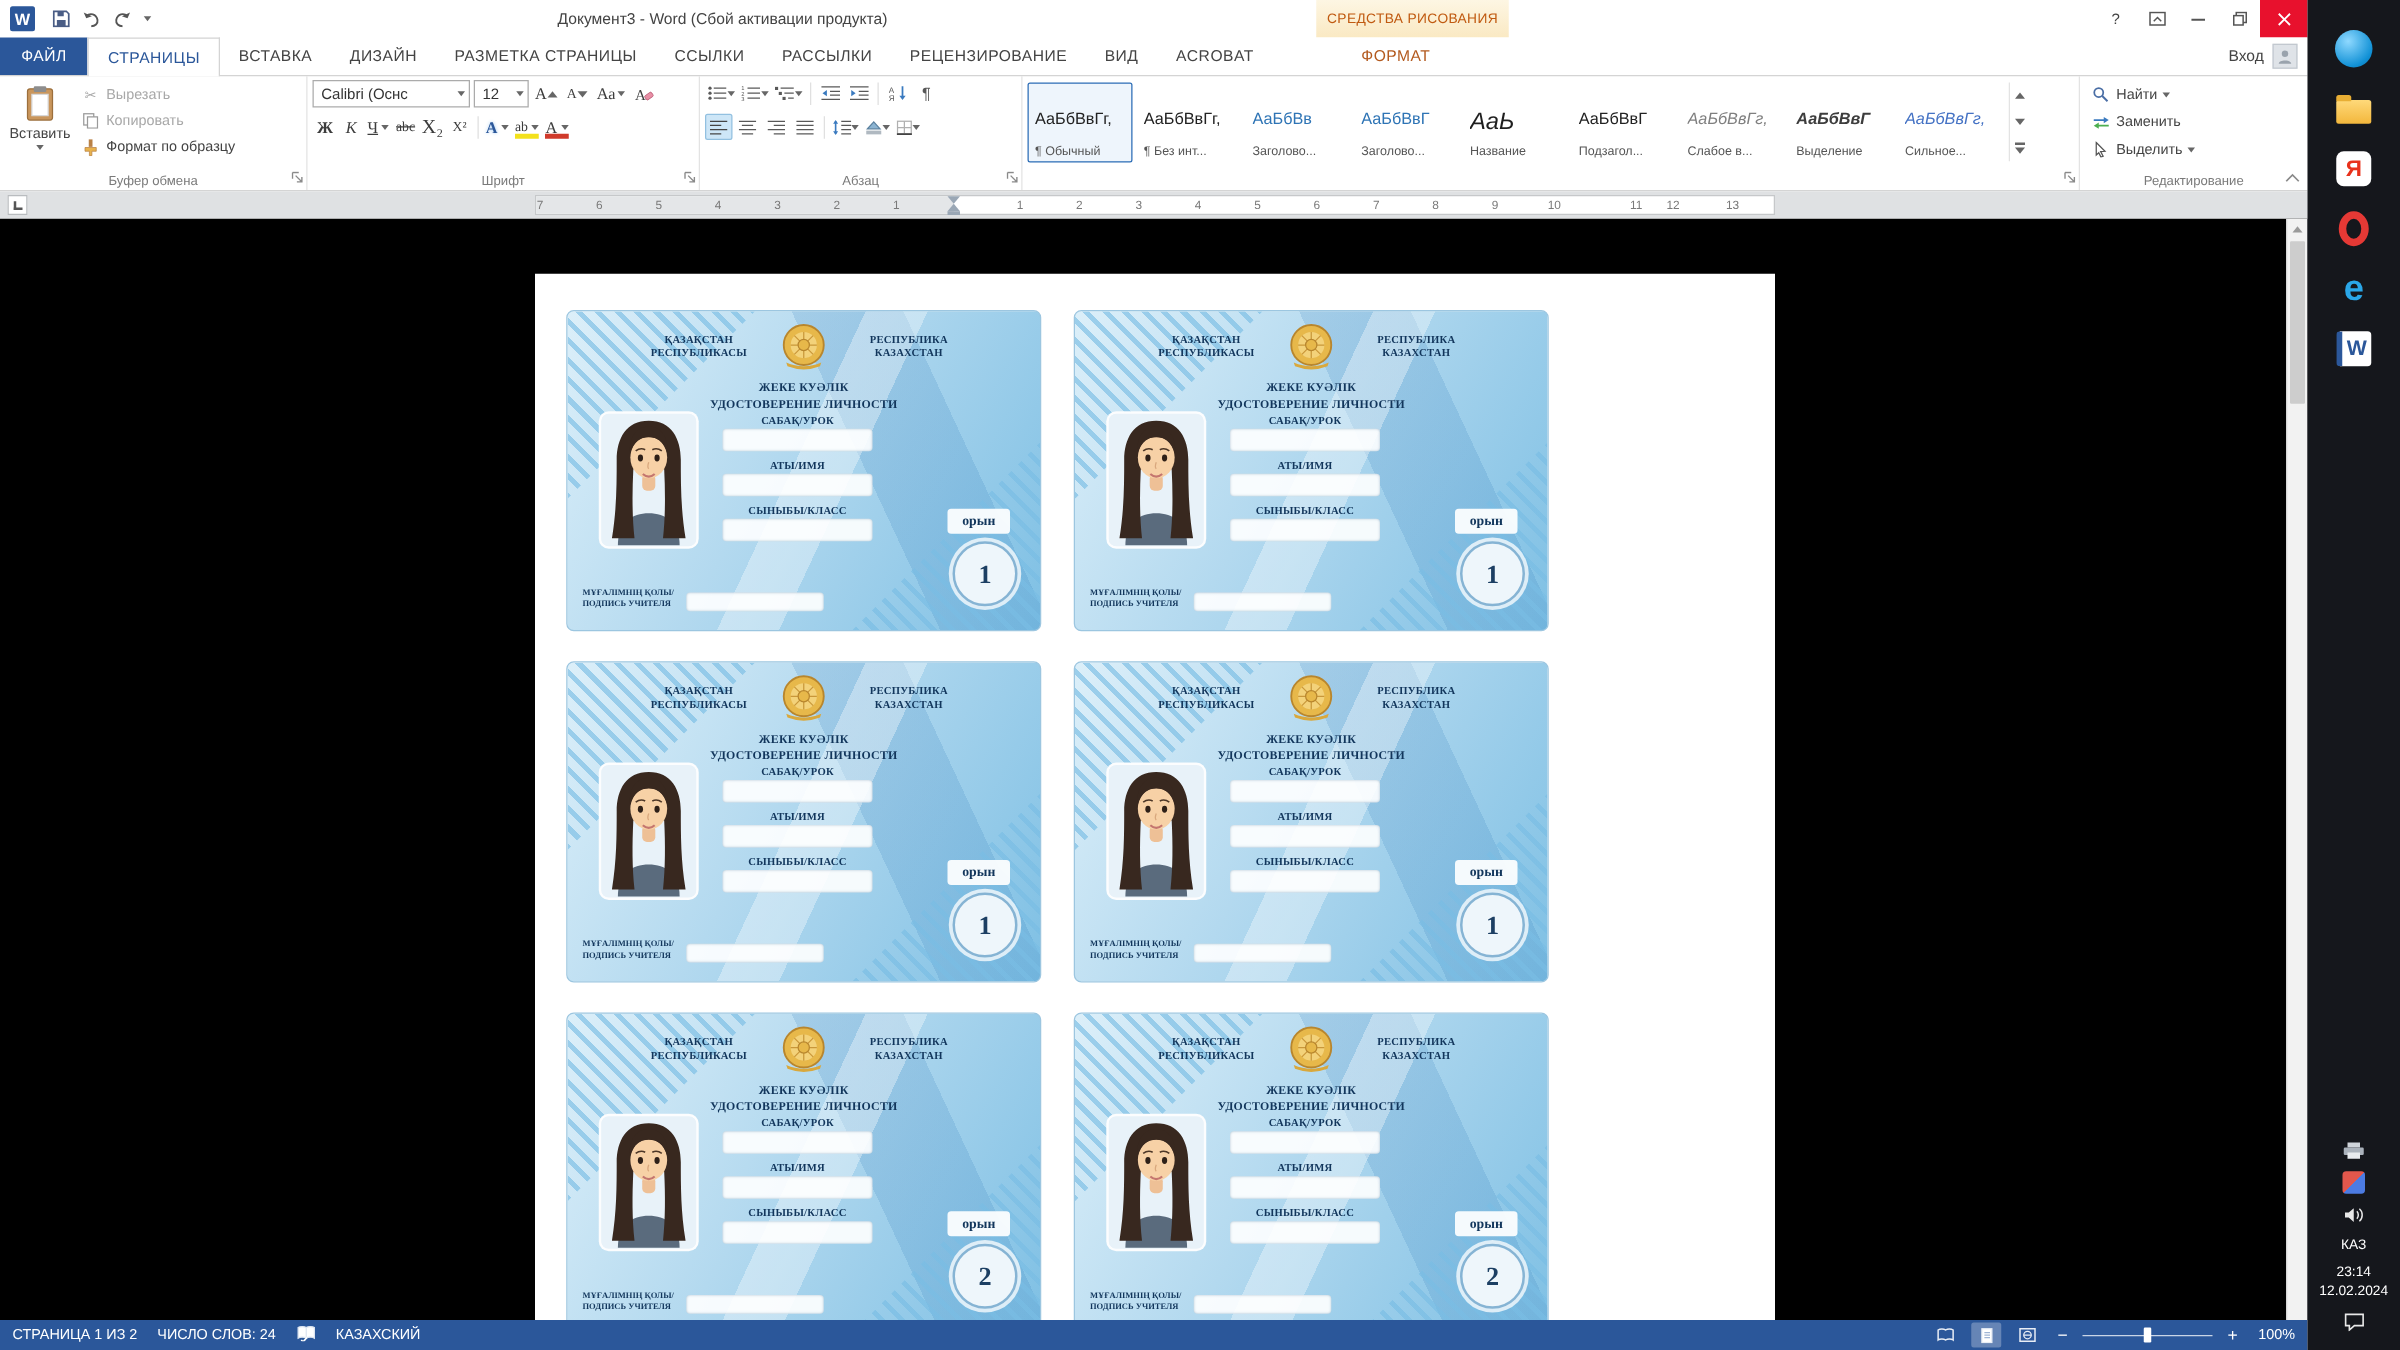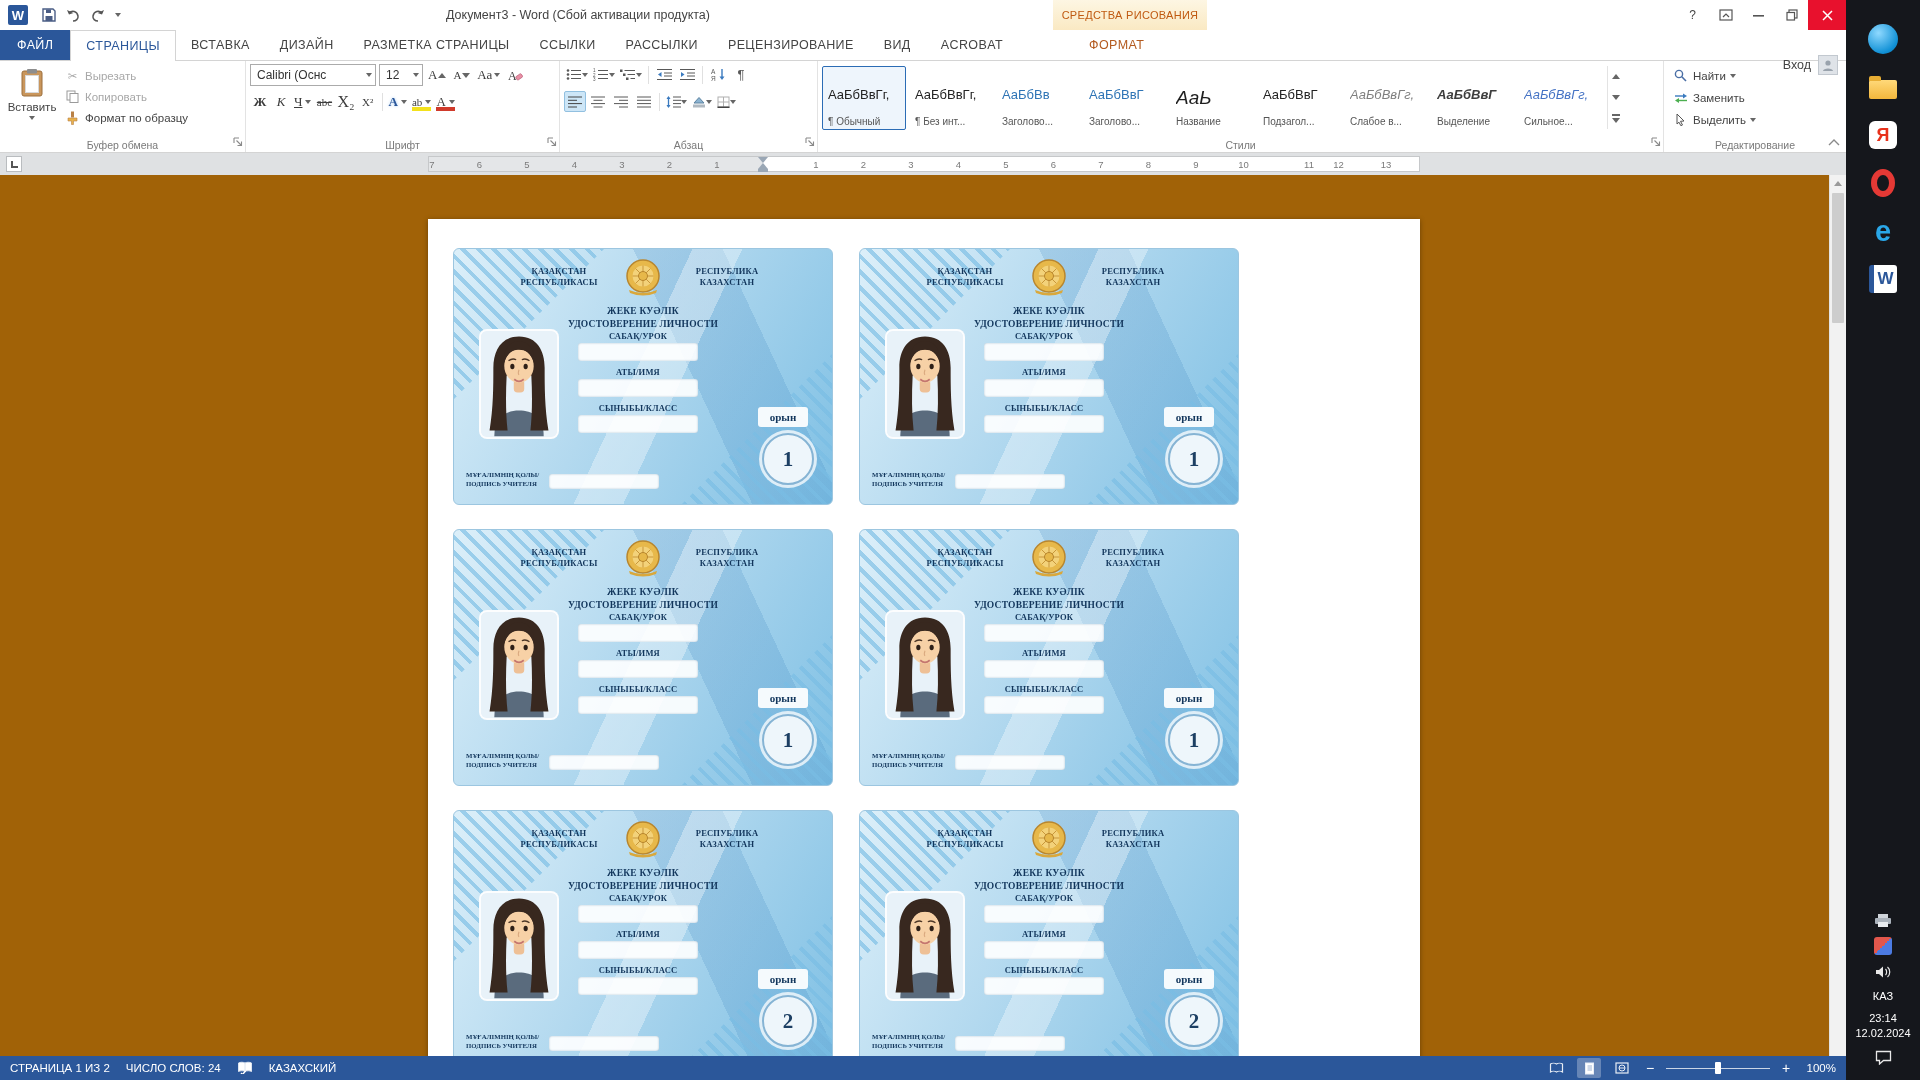--- a/index.html
+++ b/index.html
@@ -36,21 +36,21 @@
   .win-controls { position:absolute; right:0; top:0; height:30px; display:flex; align-items:stretch; }
   .wc { width:33px; display:flex; align-items:center; justify-content:center; color:#444; cursor:pointer; }
   .wc.close { background:#e8112d; color:#fff; width:38px; }
 
   
   .tabrow { height:30px; flex:0 0 30px; display:flex; align-items:stretch; background:#fff; position:relative; z-index:3; }
   .tab-file { background:#2b579a; color:#fff; padding:0 17px; display:flex; align-items:center; font-size:12.5px; letter-spacing:.4px; cursor:pointer; }
   .tab { padding:0 15px; display:flex; align-items:center; font-size:12.5px; color:#444; letter-spacing:.4px; cursor:pointer; }
   .tab.active { color:#2b579a; background:#fff; border:1px solid #d4d4d4; border-bottom:none; margin-bottom:-1px; }
   .tab.ctx { color:#b35a1f; margin-left:56px; }
-  .signin { position:absolute; right:8px; top:0; height:30px; display:flex; align-items:center; gap:7px; font-size:12.5px; color:#444; cursor:pointer;margin-top:20px; }
+  .signin { position:absolute; right:8px; top:0; height:30px; display:flex; align-items:center; gap:7px; font-size:12.5px; color:#444; cursor:pointer; }
   .avatar-sq { width:20px; height:20px; background:#dfe3e8; border:1px solid #c2c8cf; display:flex; align-items:center; justify-content:center; }
 
   
   .ribbon { height:93px; flex:0 0 93px; background:#fff; border-top:1px solid #d4d4d4; border-bottom:1px solid #d4d4d4; display:flex; position:relative; z-index:2; }
   .group { position:relative; border-right:1px solid #e3e3e3; padding:3px 4px 16px; display:flex; flex-direction:column; }
   .group-label { position:absolute; bottom:1px; left:0; right:0; text-align:center; font-size:10.5px; color:#7a7a7a; }
   .launcher { position:absolute; right:2px; bottom:2px; cursor:pointer; }
   .rb-btn { display:flex; align-items:center; gap:4px; padding:2px 4px; border-radius:2px; color:#444; font-size:11.5px; white-space:nowrap; cursor:pointer; }
   .rb-btn.disabled { color:#a8a8a8; }
   .iconbox { width:17px; height:15px; display:flex; align-items:center; justify-content:center; }
@@ -105,21 +105,21 @@
   .tabsel { position:absolute; left:6px; top:3px; width:16px; height:16px; background:#fff; border:1px solid #b9bcbf; display:flex; align-items:center; justify-content:center; cursor:pointer; }
   .tabsel span { width:7px; height:7px; border-left:2px solid #555; border-bottom:2px solid #555; display:block; }
   .ruler-strip { position:absolute; left:428px; top:3px; width:992px; height:16px; background:#fff; border:1px solid #c6c8ca; }
   .ruler-margin { position:absolute; left:0; top:0; bottom:0; width:334px; background:#e4e6e8; }
   .rnum { position:absolute; top:1.5px; transform:translateX(-50%); font-size:9.5px; color:#7a7a7a; }
   .ind-top { position:absolute; left:329px; top:0; width:0; height:0; border-left:5px solid transparent; border-right:5px solid transparent; border-top:6px solid #9aa7b5; }
   .ind-bot { position:absolute; left:329px; top:6px; width:0; height:0; border-left:5px solid transparent; border-right:5px solid transparent; border-bottom:6px solid #9aa7b5; }
   .ind-box { position:absolute; left:329px; top:12px; width:10px; height:3px; background:#9aa7b5; }
 
   
-  .docarea { flex:1; position:relative; background:#a16207; overflow:hidden; }
+  .docarea { flex:1; position:relative; background:#000000; overflow:hidden; }
   .page { position:absolute; left:428px; top:44px; width:992px; height:1460px; background:#fff; box-shadow:0 1px 5px rgba(0,0,0,.35); }
   .vscroll { position:absolute; right:0; top:0; bottom:0; width:17px; background:#f2f2f2; border-left:1px solid #e2e2e2; }
   .vs-btn { height:16px; display:flex; align-items:center; justify-content:center; cursor:pointer; }
   .vs-thumb { position:absolute; left:2px; right:2px; top:18px; height:130px; background:#cdcdcd; border-radius:1px; cursor:pointer; }
 
   
   .cards { position:absolute; left:25px; top:29px; display:grid; grid-template-columns:380px 380px; column-gap:26px; row-gap:24px; }
   .card { position:relative; width:380px; height:257px; border-radius:6px; overflow:hidden; border:1px solid #9cc6e0;
     background:
       linear-gradient(115deg, rgba(255,255,255,0) 48%, rgba(255,255,255,.35) 48% 58%, rgba(255,255,255,0) 58%),
@@ -563,21 +563,20 @@
             </div>
           <div class="sta">
               <span class="tri-dn"></span>
             </div>
           <div class="sta" style="flex-direction:column">
               <span class="more-line"></span>
               <span class="tri-dn"></span>
             </div>
         </div>
       </div>
-      <div class="group-label">Стили</div>
       <span class="launcher">
         <svg width="10" height="10" viewBox="0 0 10 10">
             <path d="M1 1 h5 M1 1 v5 M3.5 3.5 l4.5 4.5 M8.5 4.5 v4 h-4" fill="none" stroke="#8a8a8a" stroke-width="1.1"></path>
           </svg>
       </span>
     </div>
 
     <div class="group" style="width:182px;border-right:none">
       <div class="ed-col">
         <div class="rb-btn">

